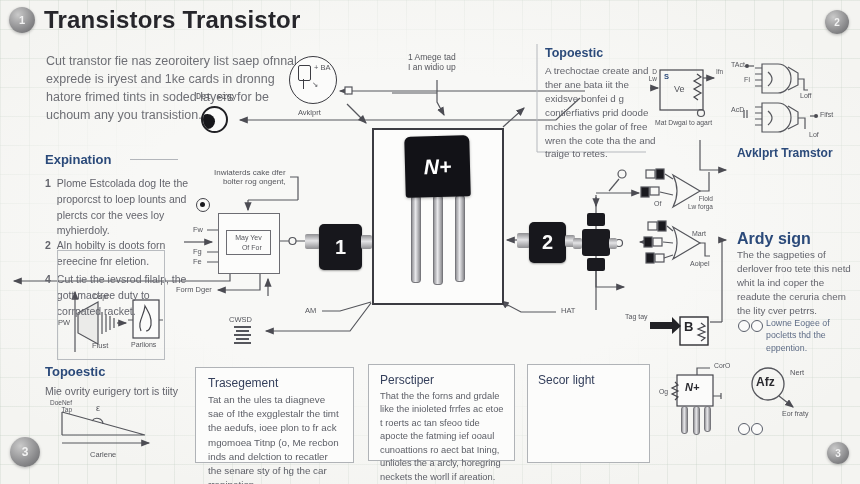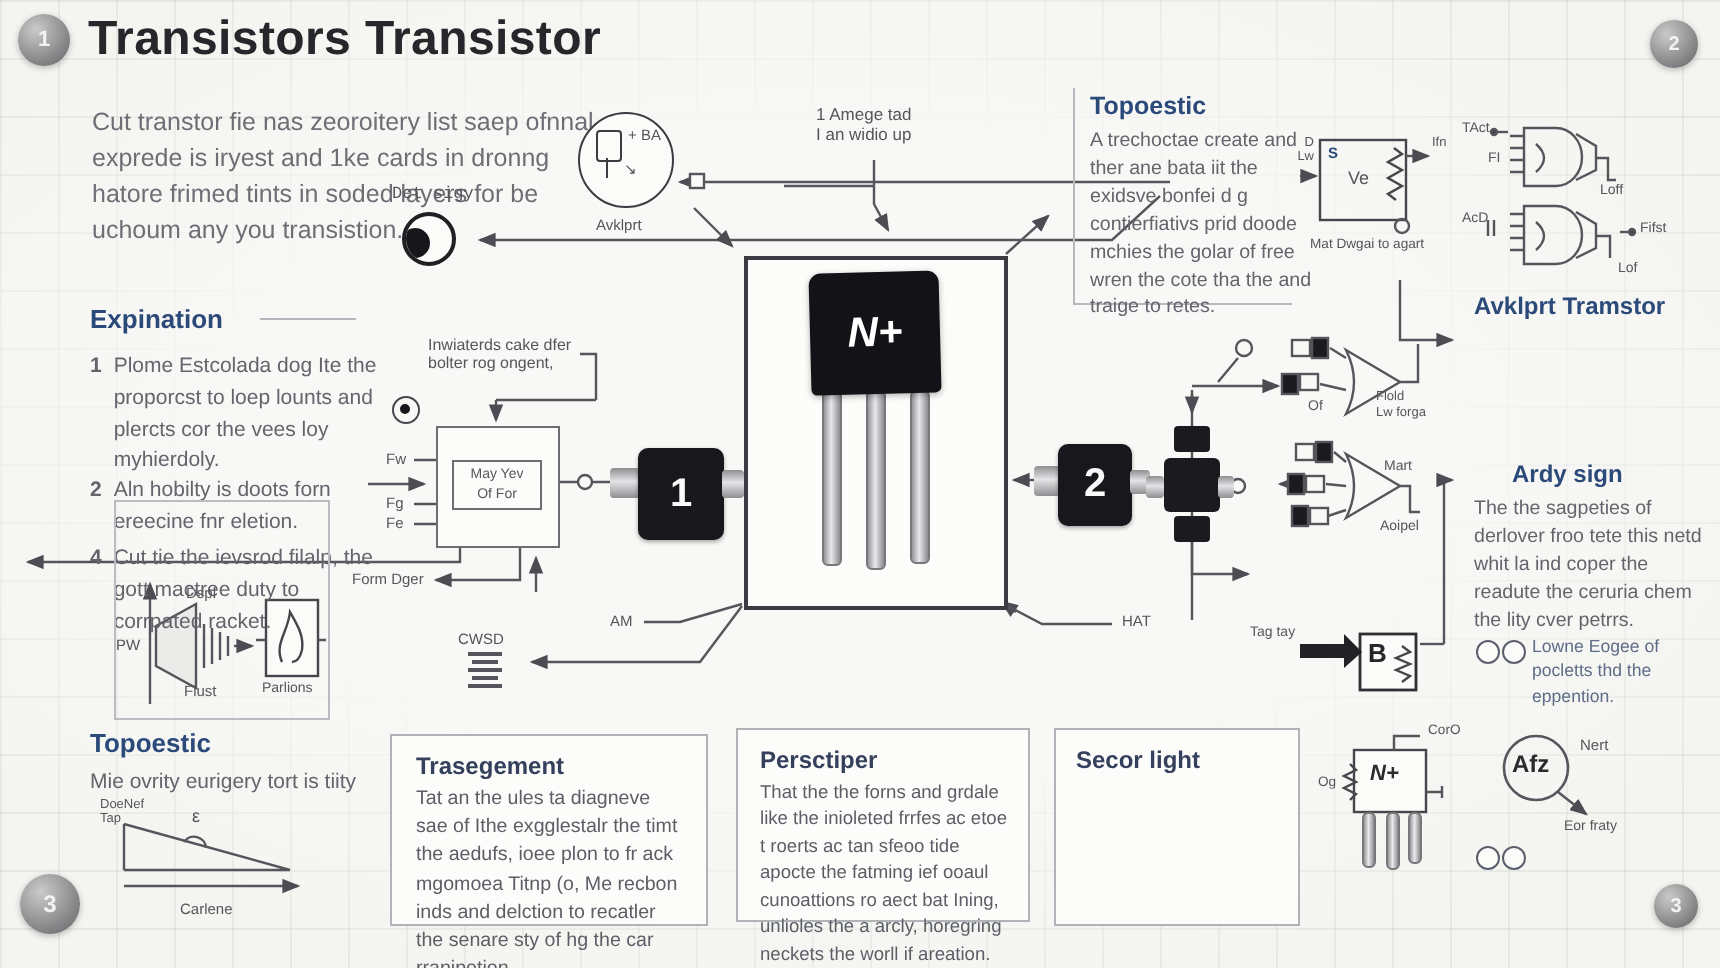--- a/index.html
+++ b/index.html
@@ -7,26 +7,26 @@
     font-family:"Liberation Sans",sans-serif;
     background-color:#f4f4f1;
     background-image:
       linear-gradient(rgba(200,210,200,.35) 1px, transparent 1px),
       linear-gradient(90deg, rgba(200,210,200,.35) 1px, transparent 1px);
     background-size:29px 29px;}
   .fade{position:absolute;inset:0;background:radial-gradient(ellipse 62% 58% at 48% 47%, #f8f8f6 55%, rgba(248,248,246,0) 100%);pointer-events:none;}
   .abs{position:absolute;}
   .title{font-size:24px;font-weight:bold;color:#26262b;letter-spacing:.2px;}
   .sech{font-size:13px;font-weight:bold;color:#2b4a7a;}
-  .boxh{font-size:12px;font-weight:bold;color:#35405c;}
+  .boxh{font-size:12px;font-weight:normal;color:#35405c;}
   .body{font-size:12.5px;color:#6e6f75;line-height:1.45;}
   .body2{font-size:10.5px;color:#63646c;line-height:1.5;}
   .body3{font-size:9.8px;color:#5c5e66;line-height:1.45;}
   .small{font-size:8.5px;color:#55565c;font-family:Liberation Mono, monospace;}
-  .tiny{font-size:7.5px;color:#55565c;}
+  .tiny{font-size:7.5px;color:#55565c;text-align:right;}
   .pre{white-space:pre-line;}
   .sphere{border-radius:50%;display:flex;align-items:center;justify-content:center;
     background:radial-gradient(circle at 35% 30%, #cacaca, #8b8b8d 60%, #636366);
     color:#f2f2f2;font-weight:bold;box-shadow:0 1px 3px rgba(0,0,0,.25);}
   .whitebox{background:#fcfcfb;border:1px solid #9aa0a3;}
   .blk{background:#17171c;border-radius:5px;display:flex;align-items:center;justify-content:center;
     color:#fafafa;font-weight:bold;font-size:20px;box-shadow:0 1px 2px rgba(0,0,0,.35);}
   .pin{background:linear-gradient(180deg,#8f8f92,#e4e4e6 45%,#8f8f92);border-radius:2px;}
   .leg{background:linear-gradient(90deg,#96969a,#e9e9ec 45%,#8c8c90);border:1px solid #77777c;border-radius:3px;}
   .chip{background:#121217;border-radius:6px 6px 3px 3px;display:flex;align-items:center;justify-content:center;
@@ -260,21 +260,21 @@
   <div class="abs tiny" style="left:655px;top:119px;font-size:6.8px">Mat Dwgai to agart</div>
 
   <div class="abs tiny" style="left:731px;top:61px;font-size:7px">TAct</div>
   <div class="abs tiny" style="left:744px;top:76px;font-size:7px">FI</div>
   <div class="abs tiny" style="left:800px;top:92px;font-size:7px">Loff</div>
   <div class="abs tiny" style="left:731px;top:106px;font-size:7px">AcD</div>
   <div class="abs tiny" style="left:820px;top:111px;font-size:7px">Fifst</div>
   <div class="abs tiny" style="left:809px;top:131px;font-size:7px">Lof</div>
 
   <div class="abs sech" style="left:737px;top:146px;font-size:12px">Avklprt Tramstor</div>
-  <div class="abs sech" style="left:756px;top:230px;font-size:12px">Ardy sign</div>
+  <div class="abs sech" style="left:737px;top:230px;font-size:16px">Ardy sign</div>
   <div class="abs" style="left:737px;top:248px;width:116px;font-size:9.8px;color:#63646c;line-height:1.42">The the sagpeties of derlover froo tete this netd whit la ind coper the readute the ceruria chem the lity cver petrrs.</div>
 
   <div class="abs tiny" style="left:654px;top:200px;font-size:7px">Of</div>
   <div class="abs tiny pre" style="left:688px;top:195px;font-size:6.5px;line-height:1.3">Flold
 Lw forga</div>
   <div class="abs tiny" style="left:692px;top:230px;font-size:7px">Mart</div>
   <div class="abs tiny" style="left:690px;top:260px;font-size:7px">Aoipel</div>
 
   <div class="abs tiny" style="left:625px;top:313px;font-size:7px">Tag tay</div>
   <div class="abs" style="left:684px;top:319px;font-size:13px;font-weight:bold;color:#26262b">B</div>

